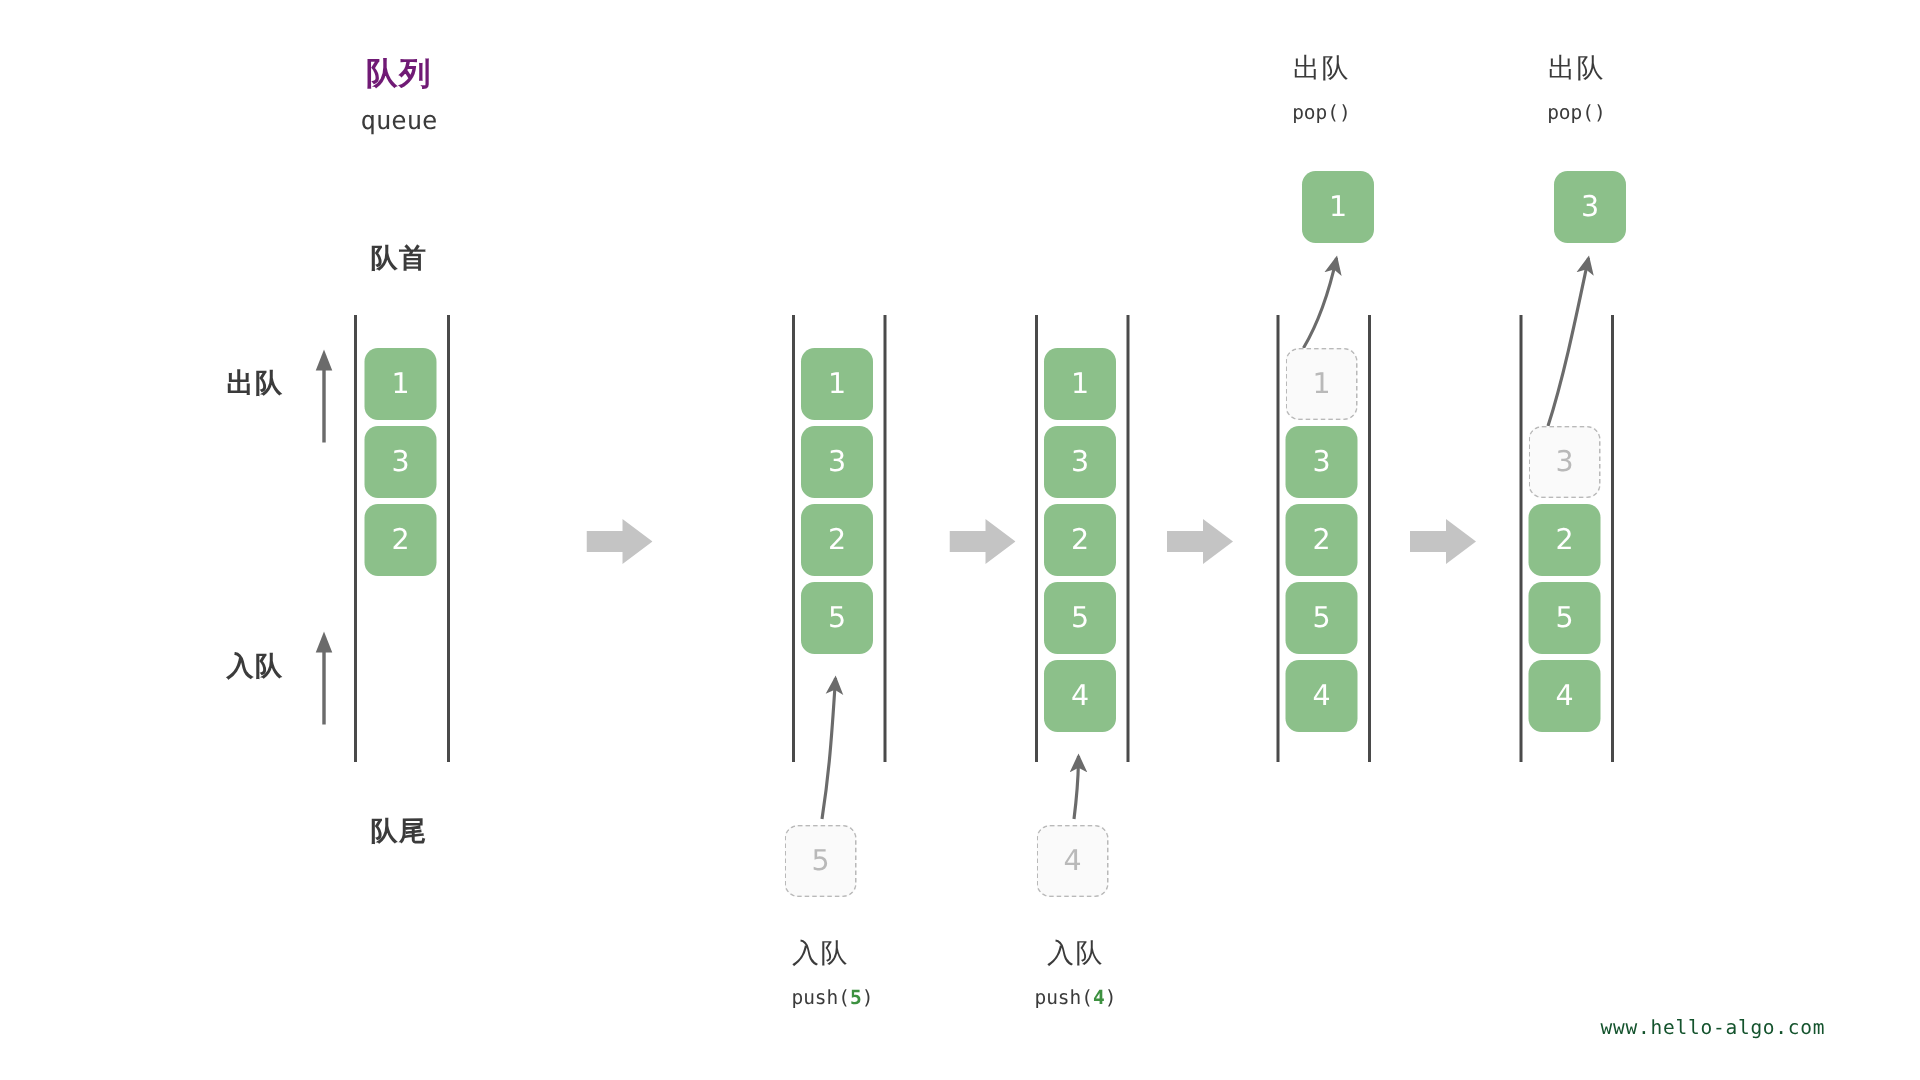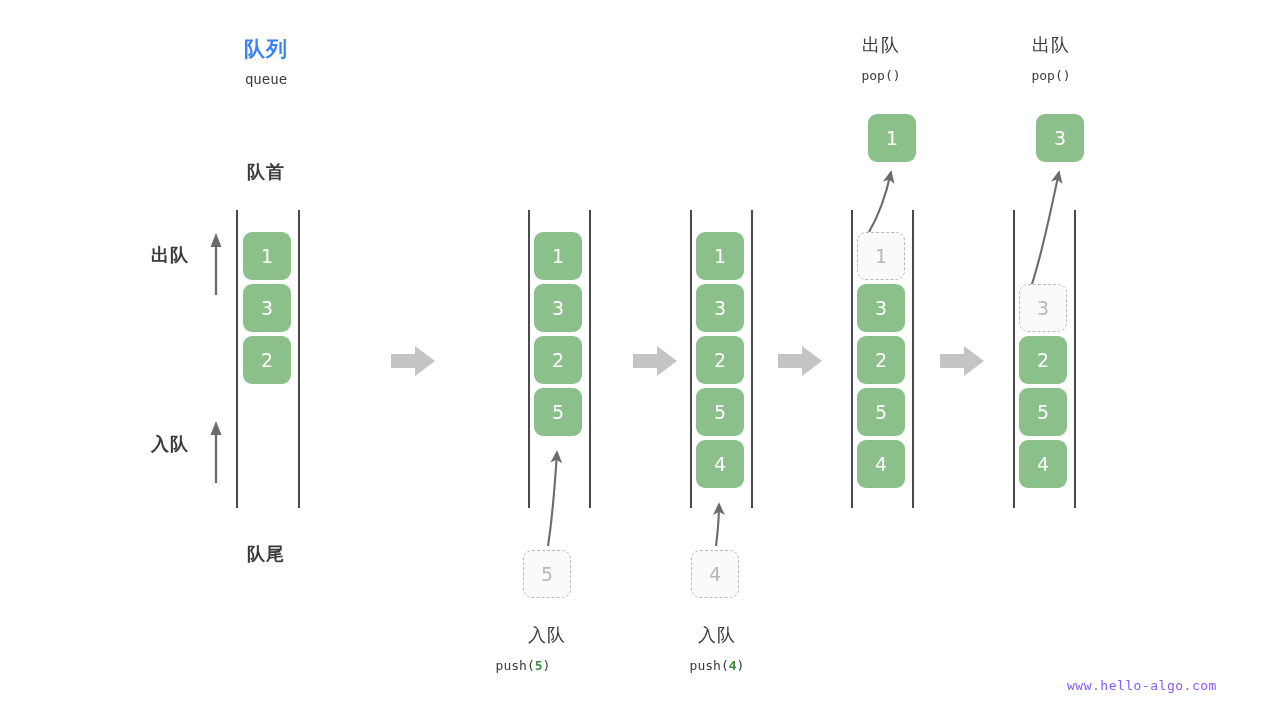--- a/index.html
+++ b/index.html
@@ -10,43 +10,43 @@
     color:#3b3b3b;
     overflow:hidden;
   }
   #stage{position:relative;width:1280px;height:720px;}
 
   
   .abs{position:absolute;}
 
   
   .title-cn{
-    font-size:21px;font-weight:bold;color:#3b82f6;
+    font-size:21px;font-weight:bold;color:#701a75;
     text-align:center;white-space:nowrap;letter-spacing:1px;
   }
   .title-en{
     font-family:"DejaVu Sans Mono","Liberation Mono",monospace;
-    font-size:14px;color:#3b3b3b;text-align:center;white-space:nowrap;
+    font-size:17px;color:#3b3b3b;text-align:center;white-space:nowrap;
   }
   .side-label{
     font-size:18px;font-weight:bold;color:#3b3b3b;
     text-align:center;white-space:nowrap;letter-spacing:1px;
   }
   .op-cn{
     font-size:18px;color:#3b3b3b;text-align:center;white-space:nowrap;
     letter-spacing:1px;
   }
   .op-code{
     font-family:"DejaVu Sans Mono","Liberation Mono",monospace;
     font-size:13px;color:#3b3b3b;text-align:center;white-space:nowrap;
   }
   .op-code .num{color:#3d9140;font-weight:bold;}
   .watermark{
     font-family:"DejaVu Sans Mono","Liberation Mono",monospace;
-    font-size:13px;color:#8b5cf6;white-space:nowrap;letter-spacing:.5px;
+    font-size:13px;color:#14532d;white-space:nowrap;letter-spacing:.5px;
   }
 
   
   .rail{width:1.6px;background:#4a4a4a;}
 
   
   .box{
     width:48px;height:48px;border-radius:9px;
     background:#8cc08a;
     display:flex;align-items:center;justify-content:center;
@@ -121,21 +121,21 @@
   <div class="abs rail" style="left:589px;top:210px;height:298px;"></div>
 
   <div class="abs box" style="left:534px;top:232px;">1</div>
   <div class="abs box" style="left:534px;top:284px;">3</div>
   <div class="abs box" style="left:534px;top:336px;">2</div>
   <div class="abs box" style="left:534px;top:388px;">5</div>
 
   <div class="abs box ghost" style="left:523px;top:550px;">5</div>
 
   <div class="abs op-cn" style="left:482px;top:623px;width:130px;">入队</div>
-  <div class="abs op-code" style="left:458px;top:658px;width:130px;"><span>push(</span><span class="num">5</span><span>)</span></div>
+  <div class="abs op-code" style="left:490px;top:658px;width:130px;"><span>push(</span><span class="num">5</span><span>)</span></div>
 
   <svg class="abs flow-arrow" style="left:633px;top:344px;" viewBox="0 0 44 34">
     <path d="M0,10 L24,10 L24,2 L44,17 L24,32 L24,24 L0,24 Z" fill="#c4c4c4"></path>
   </svg>
 
   <div class="abs rail" style="left:690px;top:210px;height:298px;"></div>
   <div class="abs rail" style="left:751px;top:210px;height:298px;"></div>
 
   <div class="abs box" style="left:696px;top:232px;">1</div>
   <div class="abs box" style="left:696px;top:284px;">3</div>

